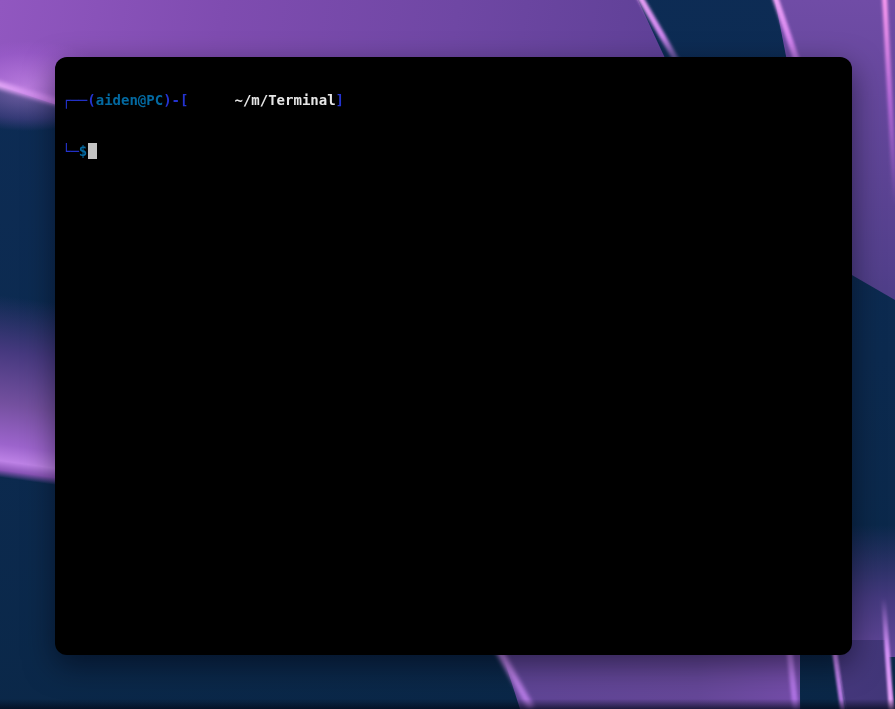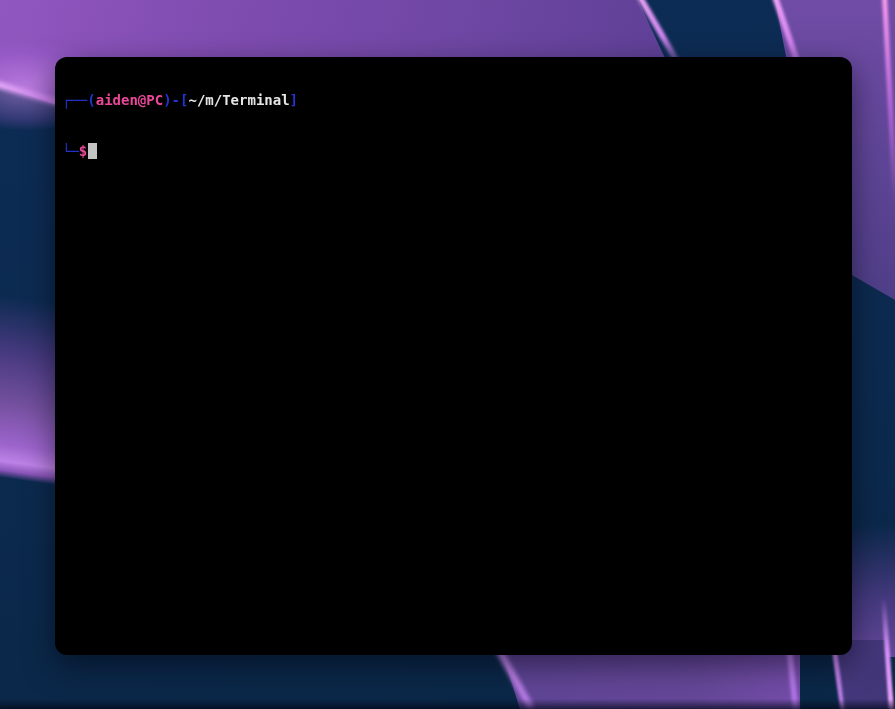--- a/index.html
+++ b/index.html
@@ -126,22 +126,22 @@
     position: absolute; left: 55px; top: 57px; width: 797px; height: 598px;
     background: #000000;
     border-radius: 12px;
     box-shadow: 0 10px 30px rgba(0, 0, 12, 0.5);
     padding: 1px 6px 0 7px;
     box-sizing: border-box;
     font-size: 14px; font-weight: bold; line-height: 17px;
     white-space: pre; cursor: text;
   }
   .c-blue  { color: #2433d0; }
-  .c-teal  { color: #ec4899; margin-top: 47px; }
-  .c-white { color: #e6e6e6; }
+  .c-teal  { color: #0369a1; margin-top: 47px; }
+  .c-white { color: #e6e6e6; margin-left: 46px; }
   .cursor-block {
     display: inline-block; width: 9px; height: 16px;
     background: #c4c4c4; vertical-align: text-bottom;
     margin-left: 1px;
   }
 </style>
 </head>
 <body>
 
 <div class="stage">

